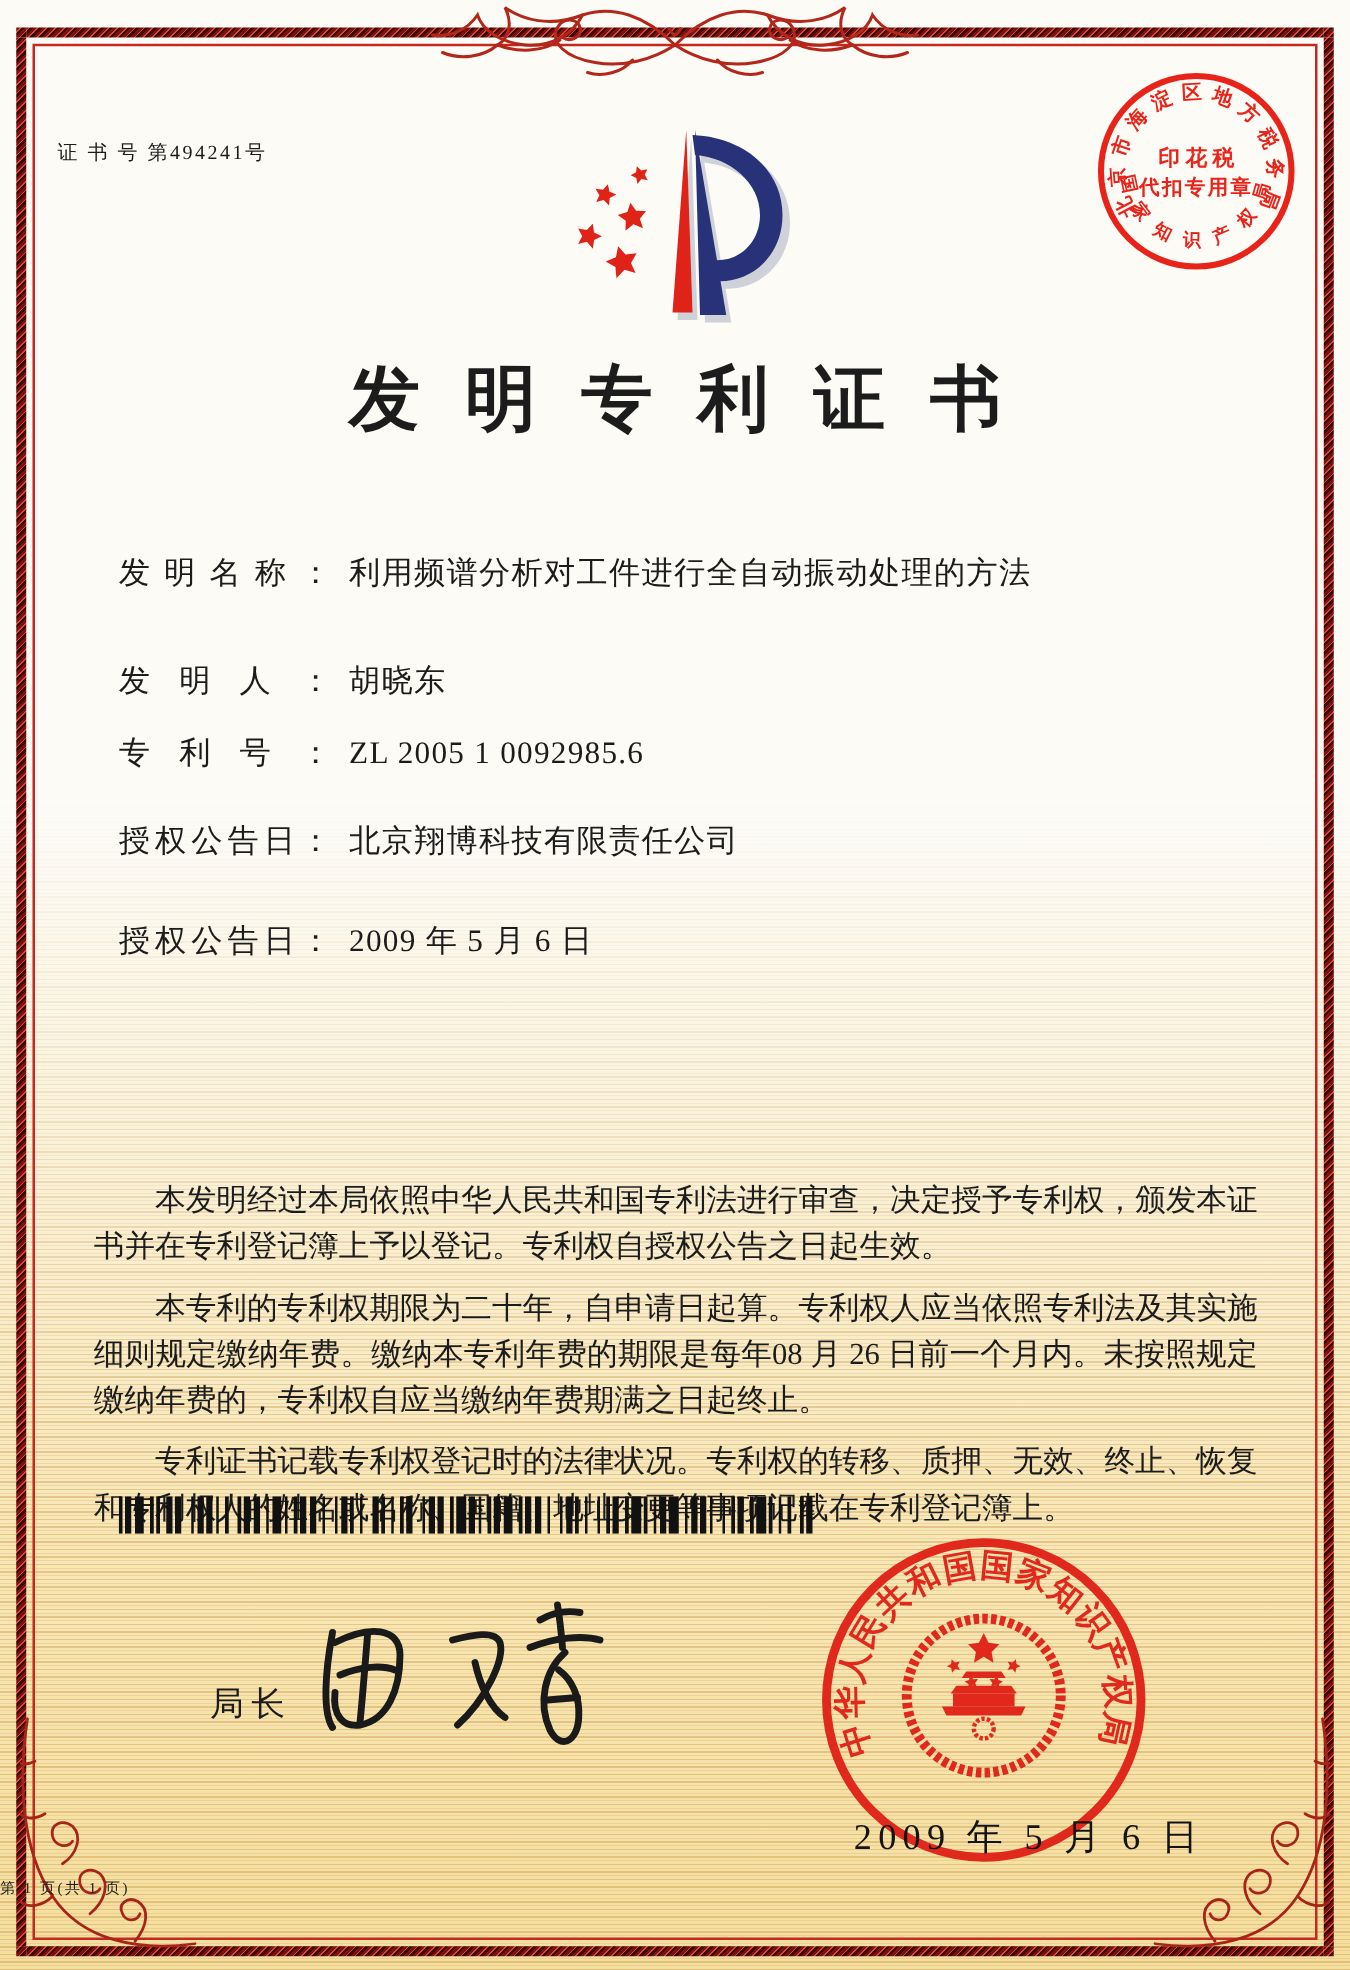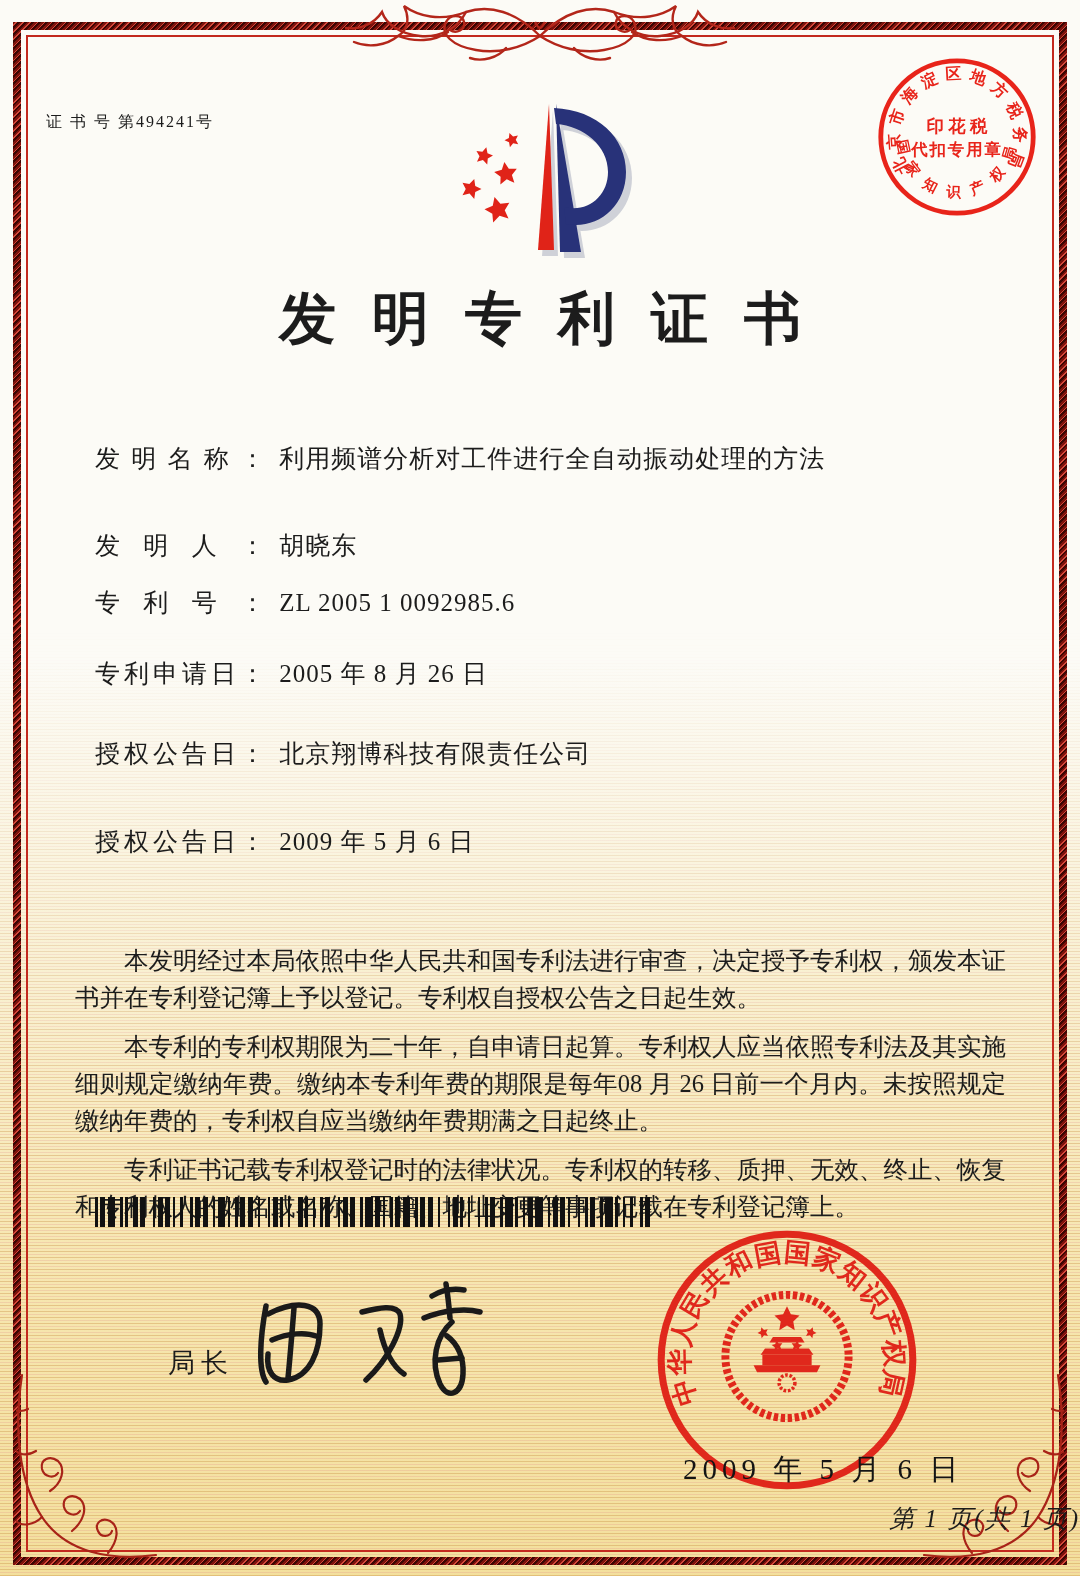--- a/index.html
+++ b/index.html
@@ -42,22 +42,22 @@
   .body-text{position:absolute;left:63px;top:930px;width:955px;z-index:4;
              font-size:24.5px;line-height:37px;text-align:justify;}
   .body-text p{margin:12px;text-indent:2em;}
   .barcode{position:absolute;left:95px;top:1197px;width:557px;height:30px;z-index:4;
            overflow:hidden;white-space:nowrap;font-size:0;}
   .barcode span{display:inline-block;height:30px;}
   .sig-role{position:absolute;left:168px;top:1345px;z-index:4;font-size:27px;letter-spacing:6px;}
   .sig-svg{position:absolute;left:250px;top:1278px;z-index:4;}
   .gov-seal{position:absolute;left:655px;top:1228px;z-index:3;}
   .seal-date{position:absolute;left:683px;top:1450px;z-index:5;font-size:29px;letter-spacing:5px;color:#141414;}
-  .footer{position:absolute;top:1502px;left:0;width:100%;z-index:4;text-align:right;
-          font-size:25px;letter-spacing:2px;font-style:italic;}
+  .footer{position:absolute;top:1502px;left:0;width:100%;z-index:4;text-align:left;
+          font-size:12px;letter-spacing:2px;}
 </style>
 </head>
 <body>
 
 <div class="page">
 
   <div class="tint"></div>
   <div class="lines"></div>
   <div class="frame-outer"></div>
   <div class="frame-inner"></div>
@@ -150,24 +150,20 @@
       <span class="flabel">发明名称：</span>
       <span class="fvalue">利用频谱分析对工件进行全自动振动处理的方法</span>
     </div>
     <div class="field">
       <span class="flabel">发明人：</span>
       <span class="fvalue">胡晓东</span>
     </div>
     <div class="field">
       <span class="flabel">专利号：</span>
       <span class="fvalue">ZL 2005 1 0092985.6</span>
-    </div>
-    <div class="field">
-      <span class="flabel">专利申请日：</span>
-      <span class="fvalue">2005 年 8 月 26 日</span>
     </div>
     <div class="field">
       <span class="flabel">授权公告日：</span>
       <span class="fvalue">北京翔博科技有限责任公司</span>
     </div>
     <div class="field">
       <span class="flabel">授权公告日：</span>
       <span class="fvalue">2009 年 5 月 6 日</span>
     </div>
   </div>

